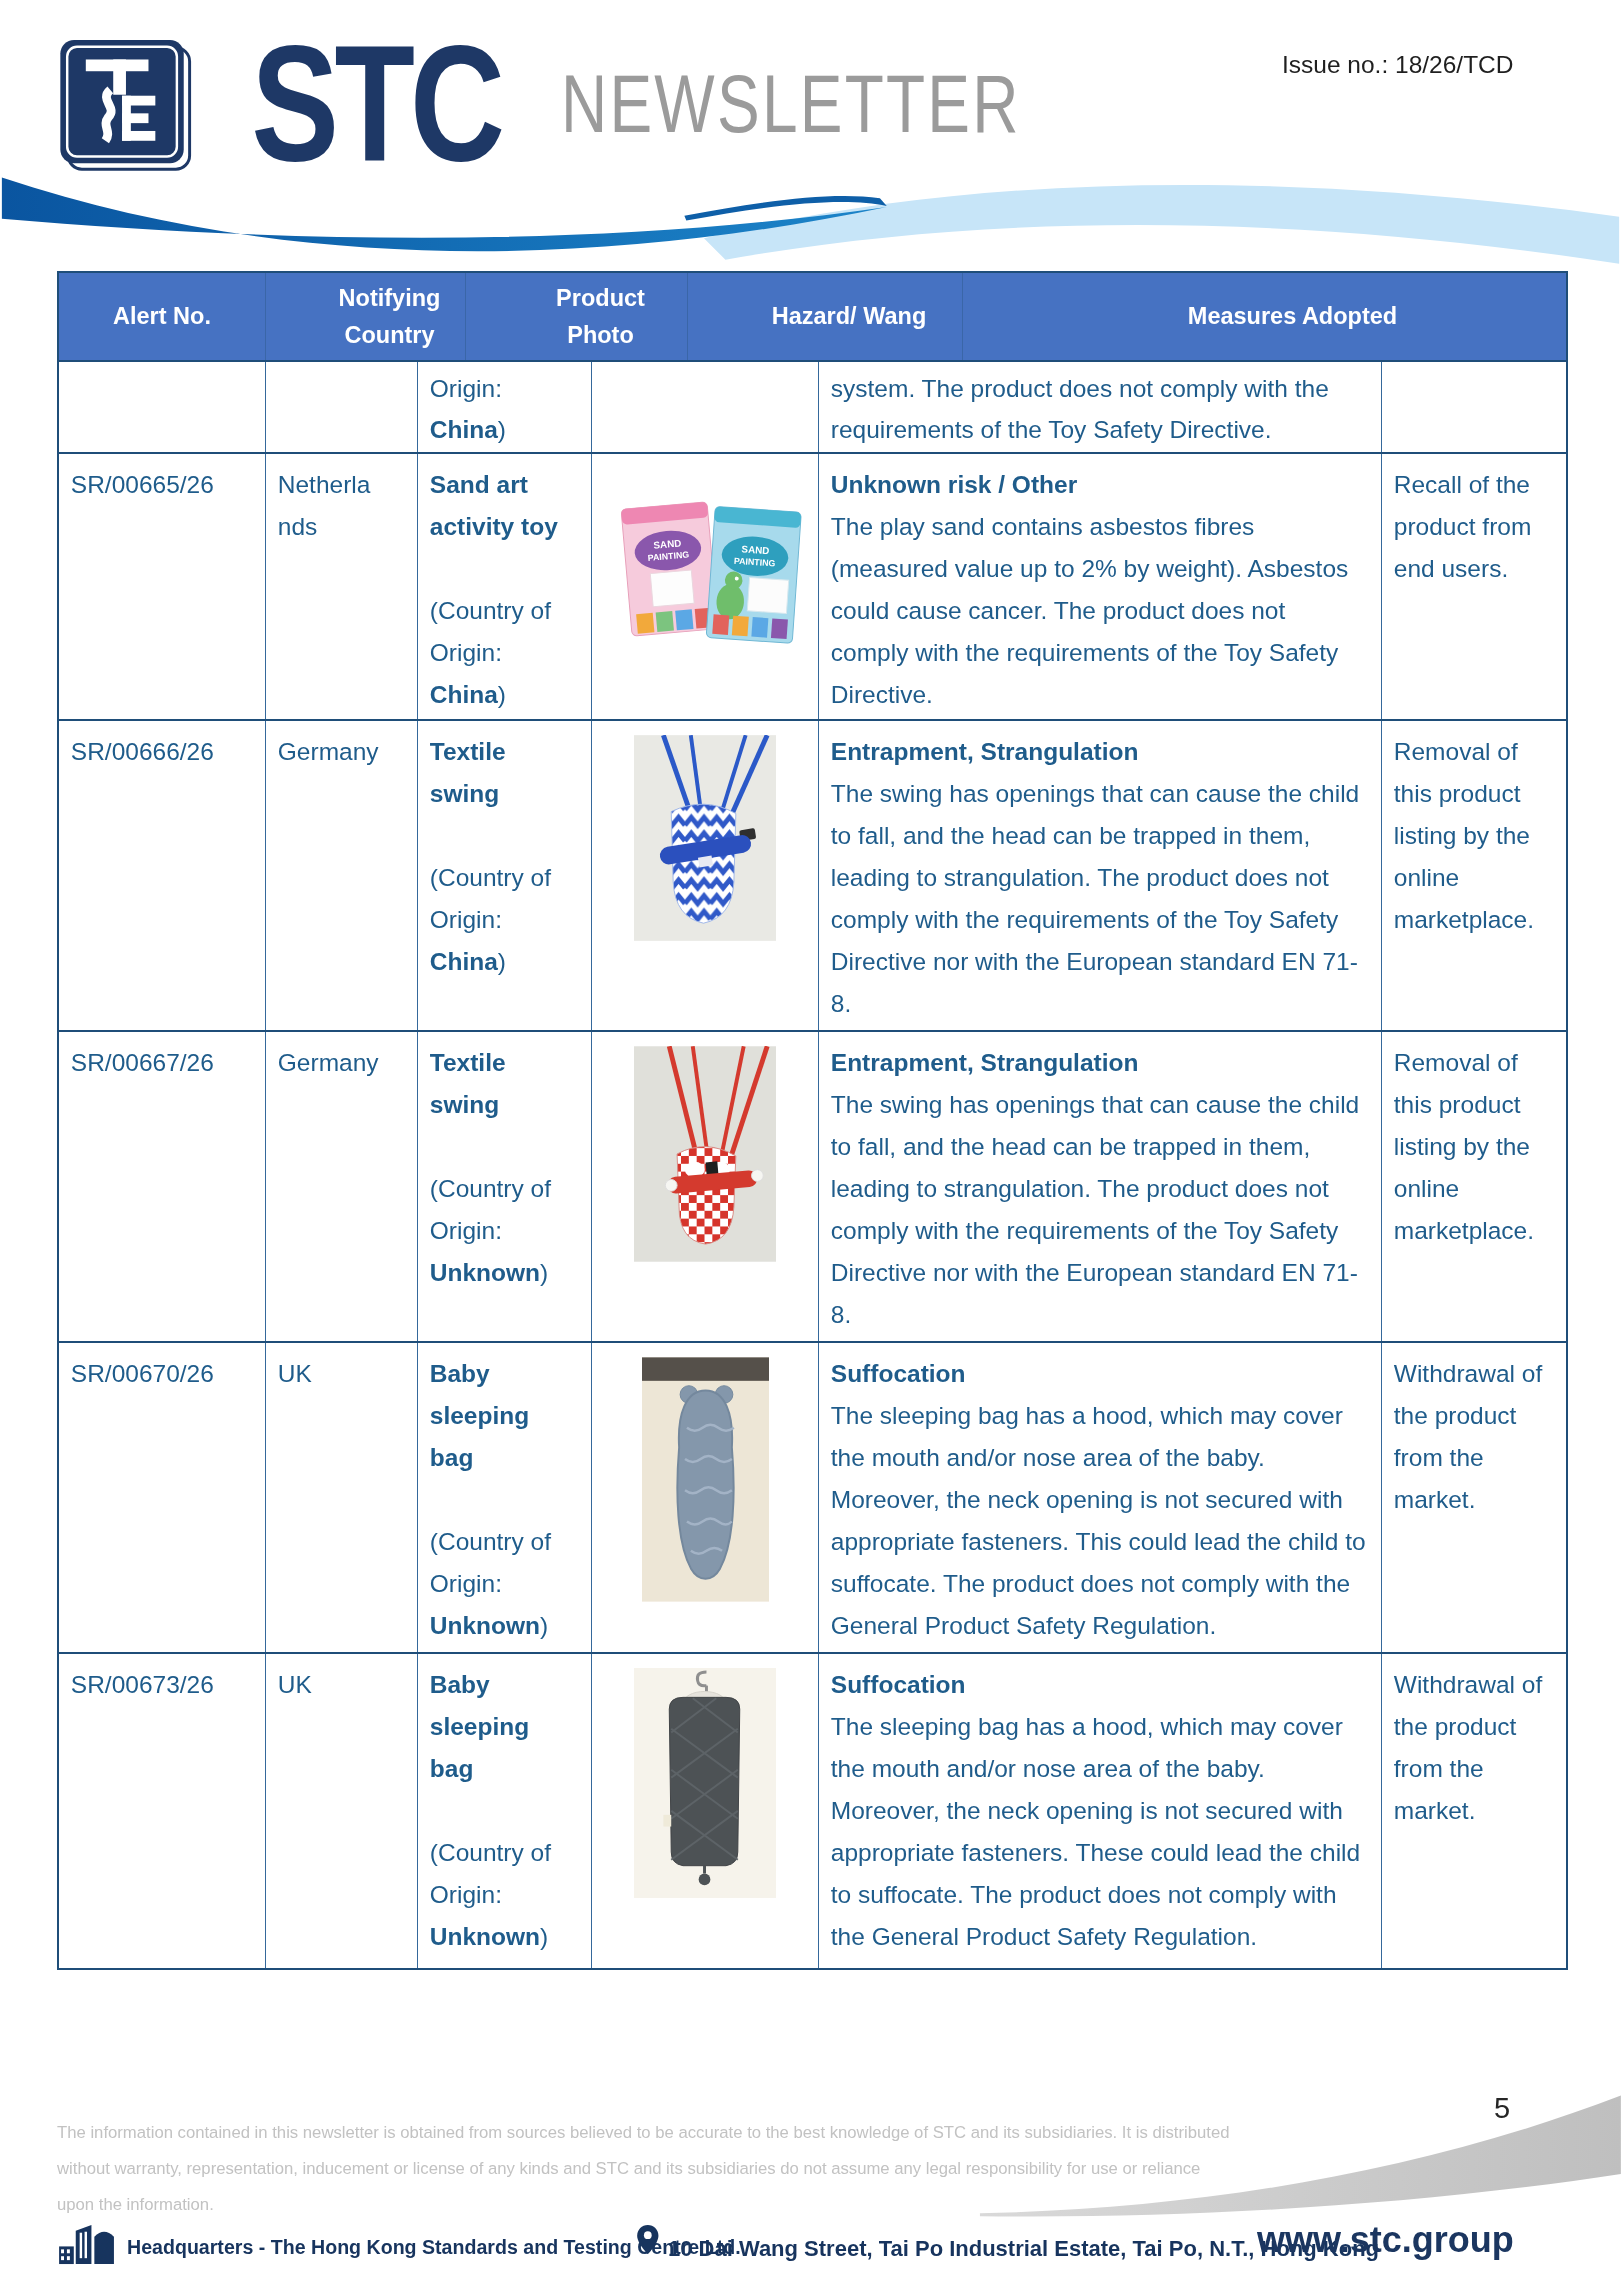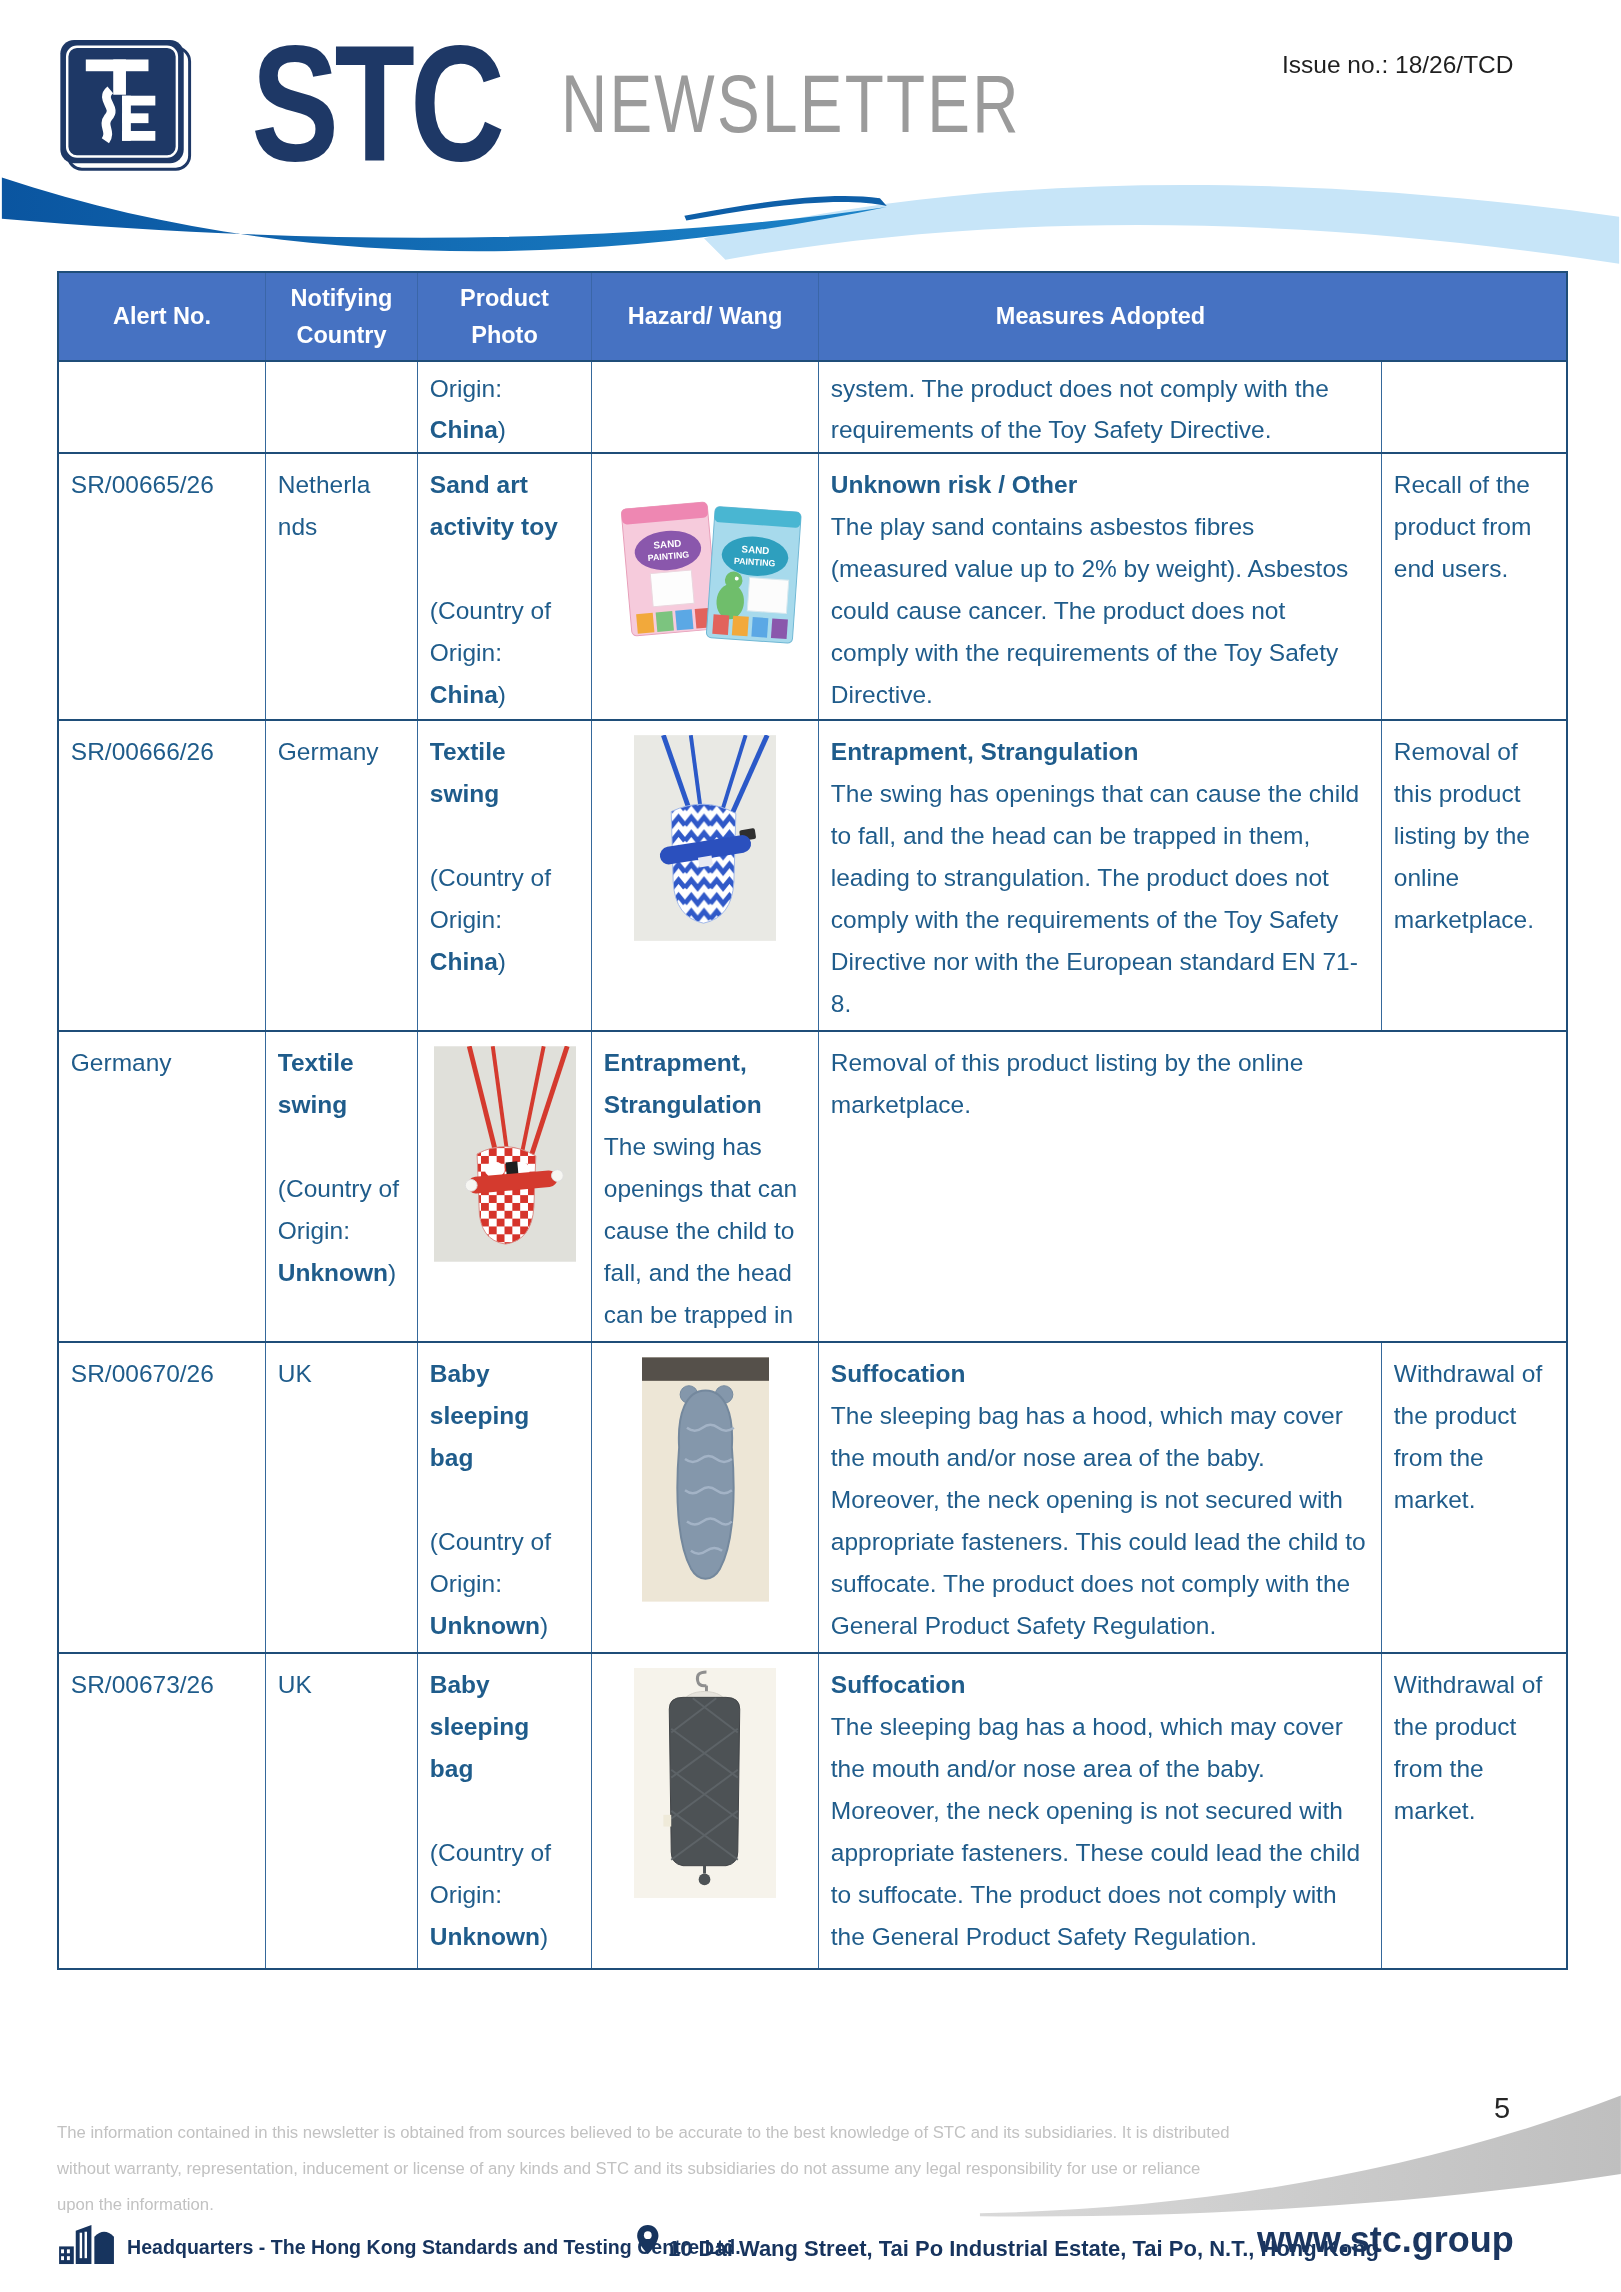--- a/index.html
+++ b/index.html
@@ -9,21 +9,21 @@
   
   .logo-svg{position:absolute;left:59px;top:35px;}
   .newsletter{position:absolute;left:561px;top:57px;font-size:82px;color:#9B9B9B;
               letter-spacing:2.9px;transform:scaleX(0.78);transform-origin:left top;white-space:nowrap;}
   .issue{position:absolute;left:1282px;top:51px;font-size:24.5px;color:#1f1f1f;}
   .wave{position:absolute;left:0;top:160px;}
 
   
   .tableWrap{position:absolute;left:57px;top:271px;width:1507px;border:2.5px solid #1F4E79;}
   .thead,.trow{display:grid;grid-template-columns:207px 152px 174px 227px 563px 1fr;}
-  .thead{height:87px;background:#4672C2;border-bottom:2.5px solid #1F4E79;}
+  .thead{height:87px;background:#4672C2;border-bottom:2.5px solid #1F4E79;gap:48px;}
   .th{color:#fff;font-weight:bold;font-size:23.5px;line-height:37px;display:flex;align-items:center;
       justify-content:center;text-align:center;border-right:1.5px solid #3A66A8;padding:0 11.8px;box-sizing:border-box;}
   .th:last-child{border-right:none;}
   .trow{border-bottom:2.5px solid #1F4E79;}
   .trow:last-child{border-bottom:none;}
   .cell{border-right:1.5px solid #35689B;padding:9.8px 11.8px 0 11.8px;color:#1F5C8B;font-size:24.5px;
         line-height:42px;box-sizing:border-box;overflow:hidden;}
   .cell:last-child{border-right:none;}
   .c1{padding-right:33px;word-break:break-all;}
   .c2{padding-right:15.7px;}
@@ -184,20 +184,21 @@
       <div class="cell c4">
         <div class="bold">Entrapment, Strangulation</div>
         <div>The swing has openings that can cause the child to fall, and the head can be trapped in them, leading to strangulation. The product does not comply with the requirements of the Toy Safety Directive nor with the European standard EN 71-8.</div>
       </div>
       <div class="cell c5">
           <div>Removal of this product listing by the online marketplace.</div>
         </div>
     </div>
 
     <div class="trow" style="height:309px">
+      <div class="cell c0"><span>SR/00667/26</span></div>
       <div class="cell c1"><span>Germany</span></div>
       <div class="cell c2">
         <div class="bold">Textile</div>
         <div class="bold">swing</div>
         <div class="spacer"></div>
         <div class="origin"><span>(Country of Origin: </span><span class="bold">Unknown</span><span>)</span></div>
       </div>
       <div class="cell c3 photo">
         <svg width="142" height="216" viewBox="0 0 145 220">
           <defs>

